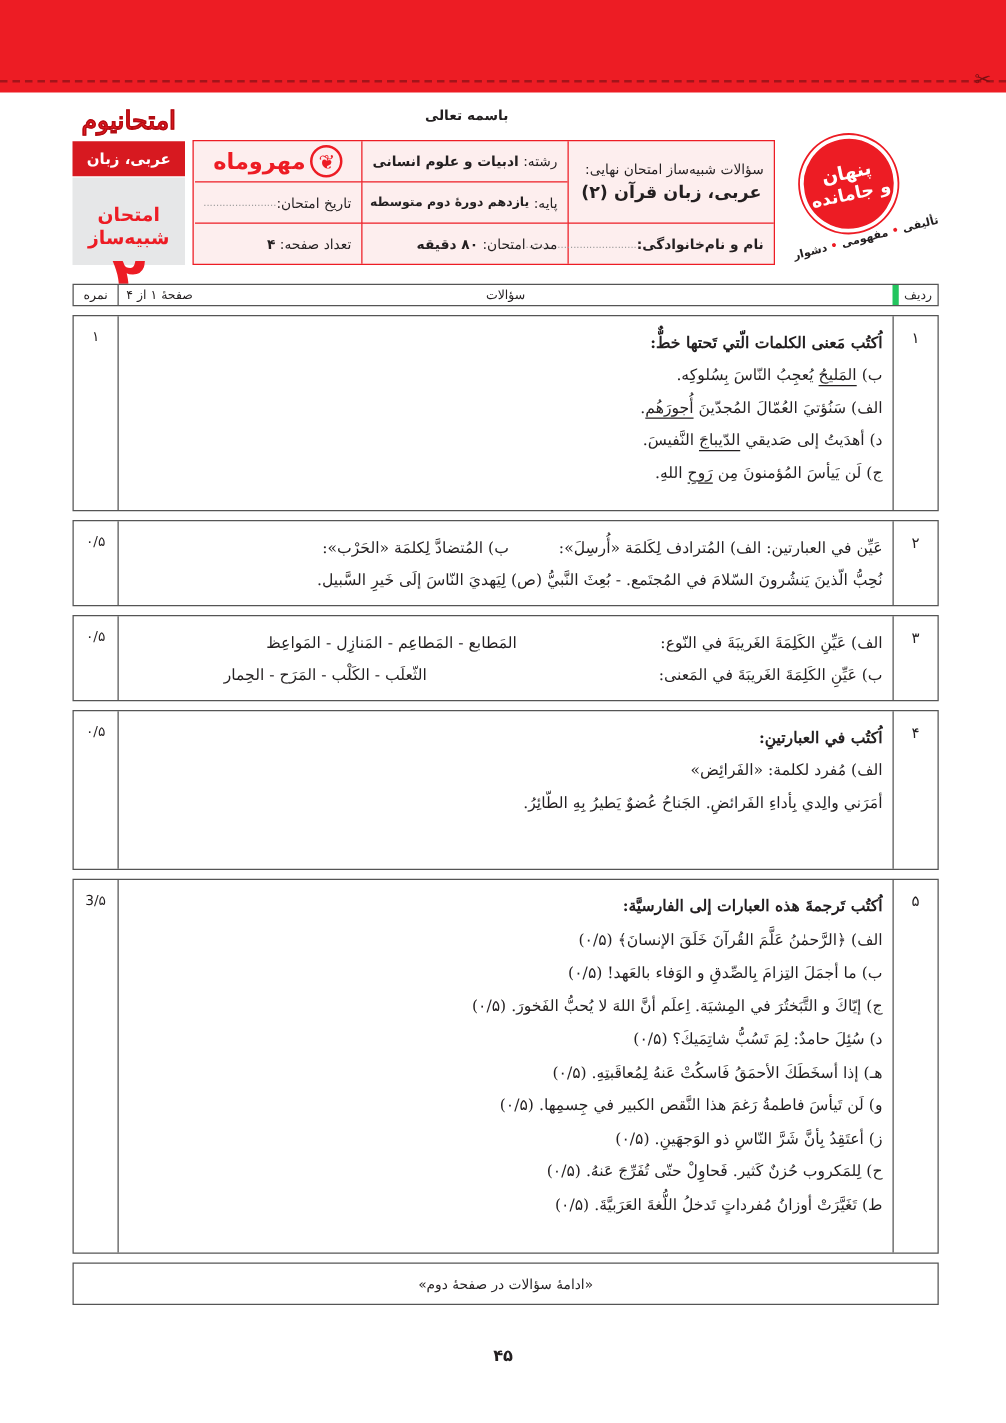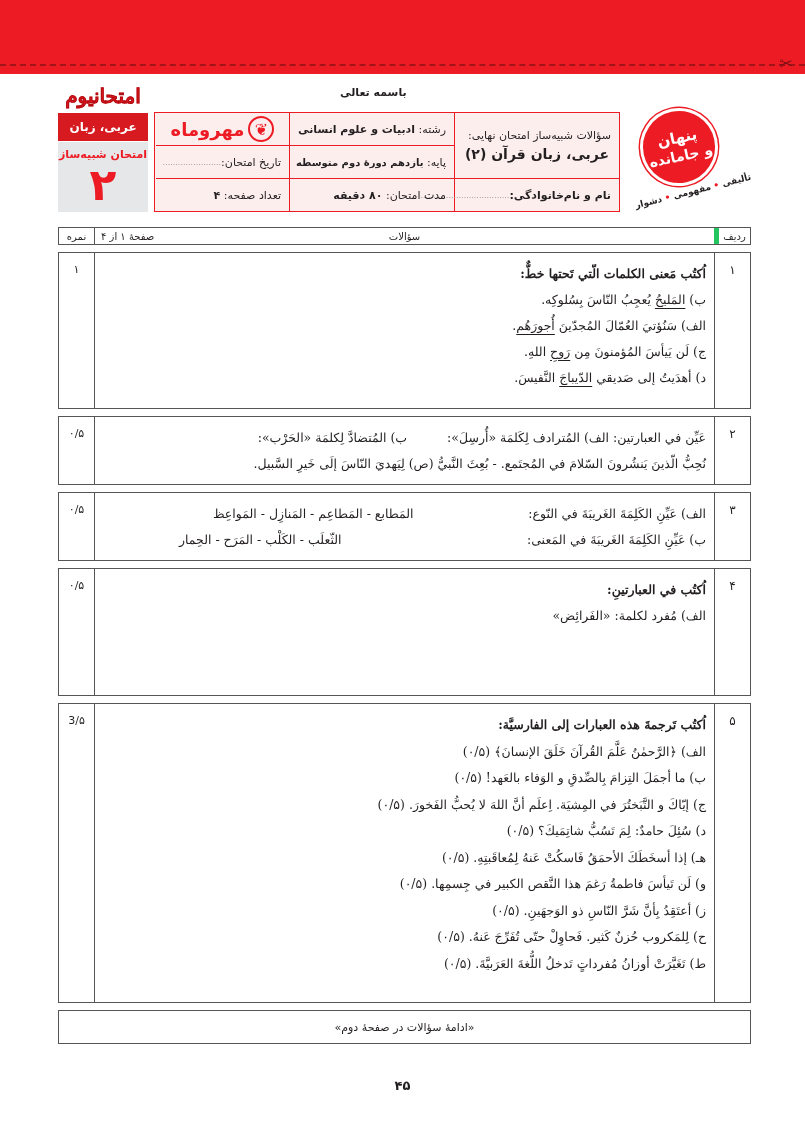--- a/index.html
+++ b/index.html
@@ -9,21 +9,21 @@
   .top-band { position: absolute; left: 0; top: 0; width: 805px; height: 74px; background: #ed1c24; }
   .cut-line { position: absolute; left: 0; top: 64px; width: 805px; border-top: 2px dashed #a3141a; }
   .scissors { position: absolute; right: 12px; top: 54px; font-size: 16px; color: #7a0f12; line-height: 20px; }
 
   .bismillah { position: absolute; left: 340px; top: 86px; width: 120px; text-align: left; font-size: 11px; font-weight: bold; direction: rtl; }
 
   
   .brand-title { position: absolute; left: 58px; top: 84px; width: 90px; height: 26px; text-align: center; font-size: 20px; font-weight: bold; color: #ed1c24; direction: rtl; -webkit-text-stroke: 0.5px #b30d13; letter-spacing: -1px; font-family: Liberation Serif, serif; }
   .brand-subject { position: absolute; left: 58px; top: 113px; width: 90px; height: 28px; background: #d71920; color: #fff; font-size: 12px; font-weight: bold; text-align: center; line-height: 28px; direction: rtl; }
   .brand-box { position: absolute; left: 58px; top: 142px; width: 90px; height: 70px; background: #e6e7e8; text-align: center; direction: rtl; }
-  .brand-box .kind { font-size: 11px; color: #ed1c24; font-weight: bold; margin-top: 6px; }
+  .brand-box .kind { font-size: 15px; color: #ed1c24; font-weight: bold; margin-top: 21px; }
   .brand-box .num { font-size: 44px; color: #ed1c24; font-weight: bold; line-height: 48px; }
 
   
   .hdr-table { position: absolute; left: 154px; top: 112px; width: 466px; height: 100px; border: 1.5px solid #ed1c24; background: #fdeeee; direction: rtl; }
   .hdr-cell { position: absolute; border-color: #ed1c24; border-style: solid; border-width: 0; font-size: 11px; display: flex; align-items: center; padding: 0 8px; white-space: nowrap; }
   .hdr-cell b { font-weight: bold; }
   .dots { color: #999; letter-spacing: 0; }
 
   .logo { display: flex; align-items: center; gap: 4px; color: #ed1c24; font-size: 18px; font-weight: bold; }
   .logo-icon { width: 26px; height: 26px; border-radius: 50%; border: 2px solid #ed1c24; display: flex; align-items: center; justify-content: center; color: #ed1c24; font-size: 16px; }
@@ -134,22 +134,22 @@
     </div>
     <div class="col-score">نمره</div>
   </div>
 
   <div class="qrow" style="height:157px;">
     <div class="col-num">۱</div>
     <div class="col-q">
       <span class="qline bold">اُكتُب مَعنى الكلمات الّتي تَحتها خطٌّ:</span>
       <span class="qline">ب) <span class="u">المَليحُ</span> يُعجِبُ النّاسَ بِسُلوكِه.</span>
       <span class="qline">الف) سَنُؤتيَ العُمّالَ المُجدّينَ <span class="u">أُجورَهُم</span>.</span>
+      <span class="qline">د) أهدَيتُ إلى صَديقي <span class="u">الدّيباجَ</span> النَّفيسَ.</span>
       <span class="qline">ج) لَن يَيأسَ المُؤمنونَ مِن <span class="u">رَوحِ</span> اللهِ.</span>
-      <span class="qline">د) أهدَيتُ إلى صَديقي <span class="u">الدّيباجَ</span> النَّفيسَ.</span>
     </div>
     <div class="col-score">۱</div>
   </div>
 
   <div class="qrow" style="height:69px;">
     <div class="col-num">۲</div>
     <div class="col-q">
       <div class="two-col" style="justify-content:flex-start; gap:40px;">
         <span>عَيِّن في العبارتين: الف) المُترادف لِكَلمَة «أُرسِلَ»:</span>
         <span>ب) المُتضادَّ لِكلمَة «الحَرْب»:</span>
@@ -172,20 +172,21 @@
       </div>
     </div>
     <div class="col-score">۰/۵</div>
   </div>
 
   <div class="qrow" style="height:128px;">
     <div class="col-num">۴</div>
     <div class="col-q">
       <span class="qline bold">اُكتُب في العبارتينِ:</span>
       <span class="qline">الف) مُفرد لكلمة: «الفَرائِض»</span>
+      <span class="qline">أمَرَني والِدي بِأداءِ الفَرائضِ. الجَناحُ عُضوٌ يَطيرُ بِهِ الطّائِرُ.</span>
     </div>
     <div class="col-score">۰/۵</div>
   </div>
 
   <div class="qrow" style="height:300px;">
     <div class="col-num">۵</div>
     <div class="col-q" style="line-height:26.5px;">
       <span class="qline bold">اُكتُب تَرجمةَ هذه العبارات إلى الفارسيَّة:</span>
       <span class="qline">الف) ﴿الرَّحمٰنُ عَلَّمَ القُرآنَ خَلَقَ الإنسانَ﴾ (۰/۵)</span>
       <span class="qline">ب) ما أجمَلَ التِزامَ بِالصِّدقِ و الوَفاء بالعَهد! (۰/۵)</span>

